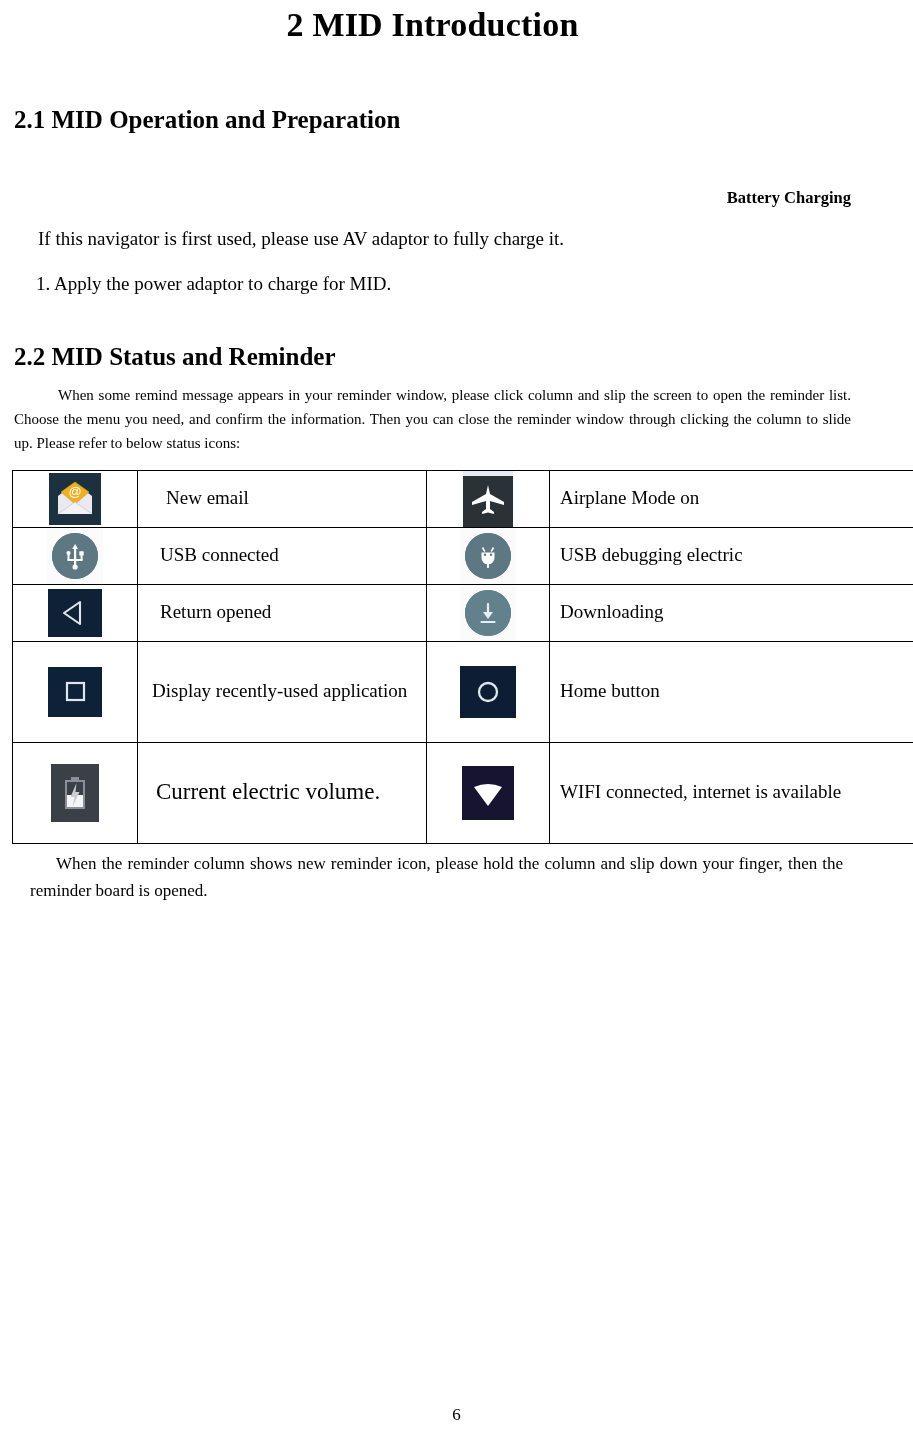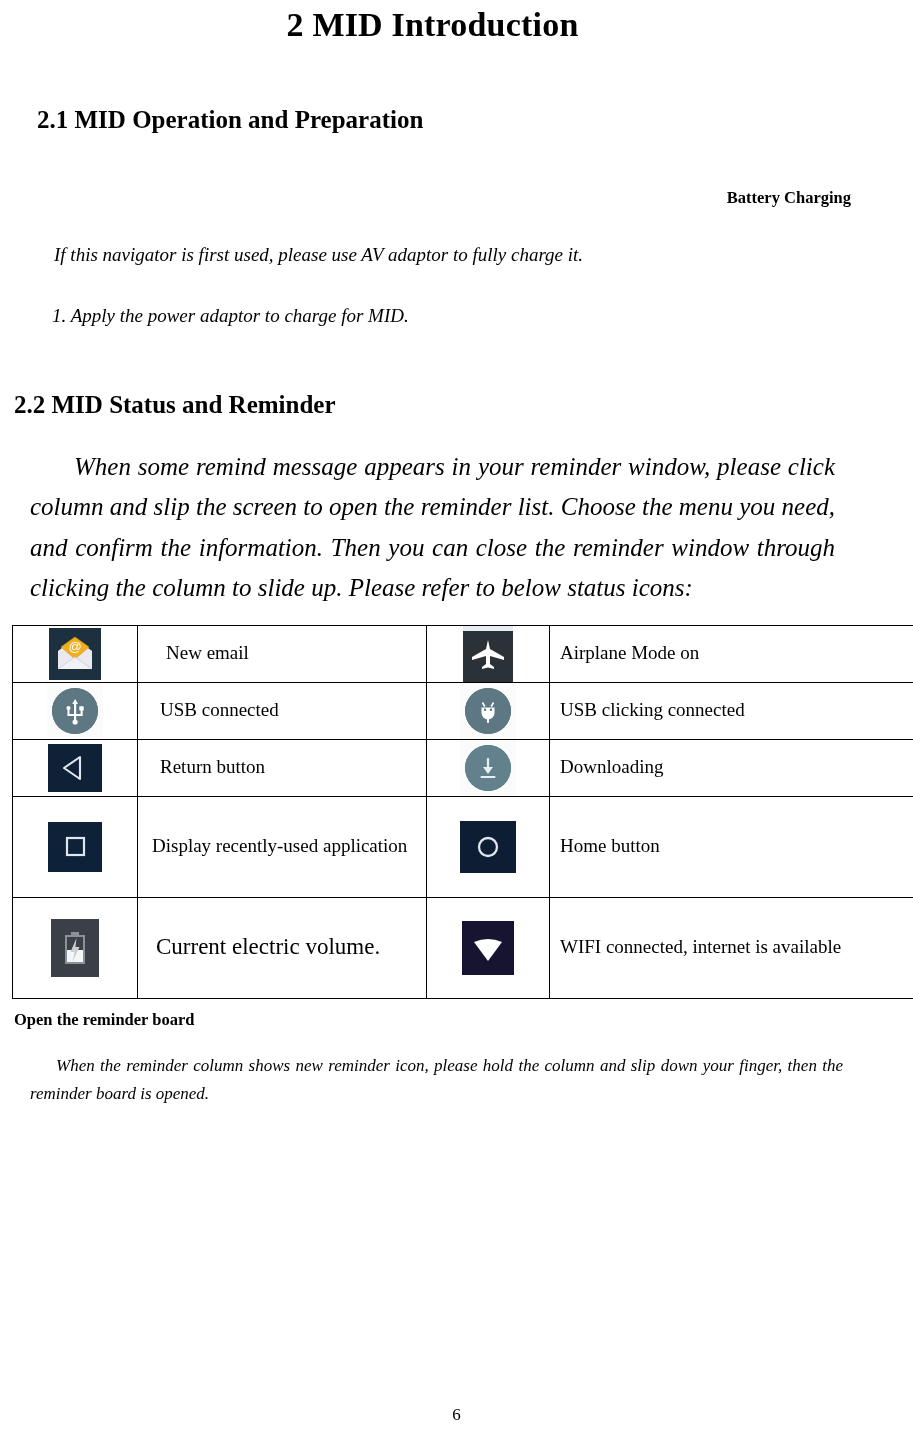--- a/index.html
+++ b/index.html
@@ -32,46 +32,45 @@
     margin: 0;
     padding-top: 5px;
     line-height: 1.2;
   }
   .h2 {
     font-size: 25px;
     font-weight: bold;
     margin: 0;
     line-height: 1.25;
   }
-  .h2.sec21 { padding-top: 58px; margin-left: 23px; }
+  .h2.sec21 { padding-top: 58px; }
   .h2.sec22 { padding-top: 43px; }
   .h3 {
     font-size: 16.5px;
     font-weight: bold;
     margin: 0;
     line-height: 1.3;
   }
   .h3.battery { padding-top: 52px; text-align: right; }
   .h3.reminder-icons { padding-top: 48px; }
 
   
   p {
-    margin: 16px;
+    margin: 0;
     font-size: 19px;
     line-height: 1.55;
-    font-style: italic;
   }
   .p-indent-lg { text-indent: 24px; padding-top: 16px; }
   .p-indent-sm { text-indent: 22px; padding-top: 15px; }
   .p-just {
     text-align: justify;
     text-justify: inter-word;
     text-indent: 44px;
     padding-top: 10px;
-    font-size: 25px;
+    font-size: 15px;
     line-height: 1.62;
   }
   .p-just-narrow {
     text-align: justify;
     text-justify: inter-word;
     text-indent: 28px;
     font-size: 17.5px;
     line-height: 1.62;
     margin-left: 24px;
     margin-right: 28px;
@@ -264,35 +263,35 @@
                   <path d="M16.5 19.5 h13 v5.5 a6.5 6.5 0 0 1 -13 0 z"></path>
                   <circle cx="20" cy="21.8" r="1.2" fill="#5d7783"></circle>
                   <circle cx="26" cy="21.8" r="1.2" fill="#5d7783"></circle>
                   <rect x="22" y="30" width="2" height="5" rx="0.8"></rect>
                 </g>
               </svg>
             </span>
           </span>
         </td>
         <td class="label-cell label-b">
-          <span class="lbl-plain">USB clicking connected</span>
+          <span class="lbl-plain">USB debugging electric</span>
         </td>
       </tr>
 
       <tr class="row-tall">
         <td class="icon-cell">
           <span class="ic ic-return">
             <svg width="54" height="48" viewBox="0 0 54 48" aria-hidden="true">
               <rect x="0" y="0" width="54" height="48" fill="#0f2137"></rect>
               <path d="M32 13 L32 35 L16 24 Z" fill="none" stroke="#dfe6ee" stroke-width="2.1" stroke-linejoin="round"></path>
             </svg>
           </span>
         </td>
         <td class="label-cell label-a">
-          <span class="lbl-pad-left">Return button</span>
+          <span class="lbl-pad-left">Return opened</span>
         </td>
         <td class="icon-cell narrow">
           <span class="ic ic-circle-wrap">
             <span class="ic-circle">
               <svg width="46" height="46" viewBox="0 0 46 46" aria-hidden="true">
                 <circle cx="23" cy="23" r="23" fill="#62818d"></circle>
                 <g fill="#e8eef1">
                   <rect x="21.9" y="13" width="2.2" height="12" rx="0.8"></rect>
                   <path d="M23 29 L18 22 L28 22 Z"></path>
                   <rect x="15.5" y="31" width="15" height="2" rx="0.8"></rect>
@@ -358,19 +357,18 @@
         <td class="label-cell label-b">
           <span class="lbl-plain">WIFI connected, internet is available</span>
         </td>
       </tr>
 
     </tbody>
   </table>
 
 
 
-  <h3 class="h3 open-board">Open the reminder board</h3>
 
   <p class="p-bottom">When the reminder column shows new reminder icon, please hold the column and slip down your finger, then the reminder board is opened.</p>
 
   <div class="page-number">6</div>
 
 </div>
 
 </body></html>

